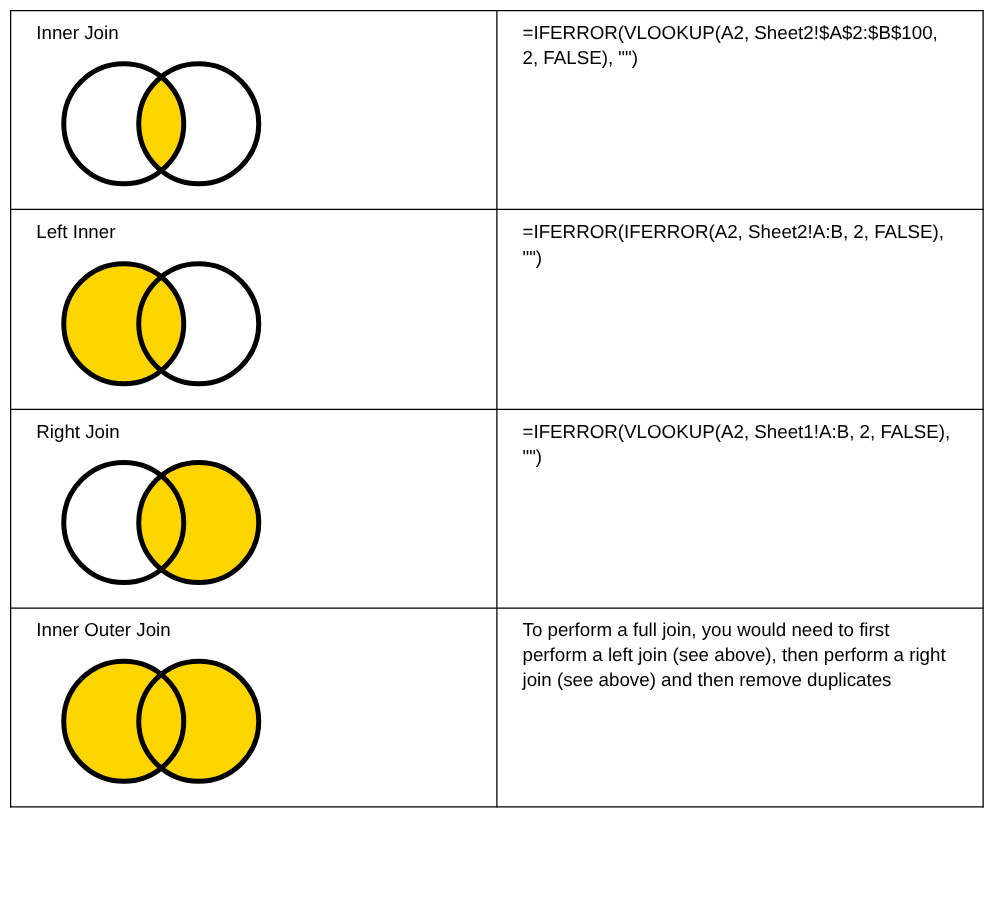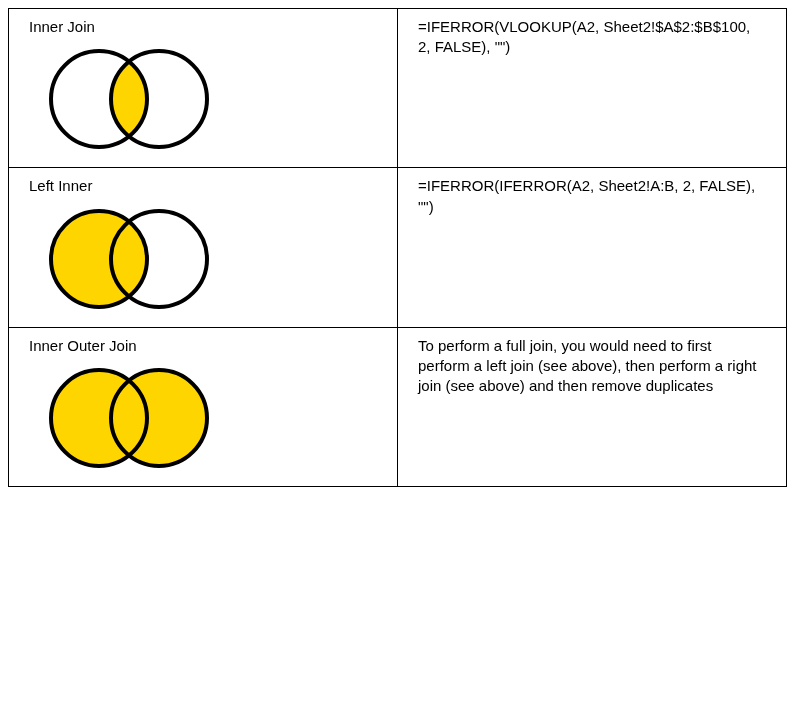--- a/index.html
+++ b/index.html
@@ -78,20 +78,35 @@
             <circle cx="70" cy="60" r="48" fill="none" stroke="#000" stroke-width="4"></circle>
             <circle cx="130" cy="60" r="48" fill="none" stroke="#000" stroke-width="4"></circle>
           </svg>
         </div>
       </td>
       <td class="right-cell">
         <span>=IFERROR(IFERROR(A2, Sheet2!A:B, 2, FALSE), "")</span>
       </td>
     </tr>
 
+    <tr>
+      <td class="left-cell">
+        <div class="join-label">Right Join</div>
+        <div class="venn-container">
+          <svg class="venn-svg" width="200" height="120" viewBox="0 0 200 120">
+            <circle cx="130" cy="60" r="48" fill="#FFD500"></circle>
+            <circle cx="70" cy="60" r="48" fill="none" stroke="#000" stroke-width="4"></circle>
+            <circle cx="130" cy="60" r="48" fill="none" stroke="#000" stroke-width="4"></circle>
+          </svg>
+        </div>
+      </td>
+      <td class="right-cell">
+        <span>=IFERROR(VLOOKUP(A2, Sheet1!A:B, 2, FALSE), "")</span>
+      </td>
+    </tr>
 
     <tr>
       <td class="left-cell">
         <div class="join-label">Inner Outer Join</div>
         <div class="venn-container">
           <svg class="venn-svg" width="200" height="120" viewBox="0 0 200 120">
             <circle cx="70" cy="60" r="48" fill="#FFD500"></circle>
             <circle cx="130" cy="60" r="48" fill="#FFD500"></circle>
             <circle cx="70" cy="60" r="48" fill="none" stroke="#000" stroke-width="4"></circle>
             <circle cx="130" cy="60" r="48" fill="none" stroke="#000" stroke-width="4"></circle>

